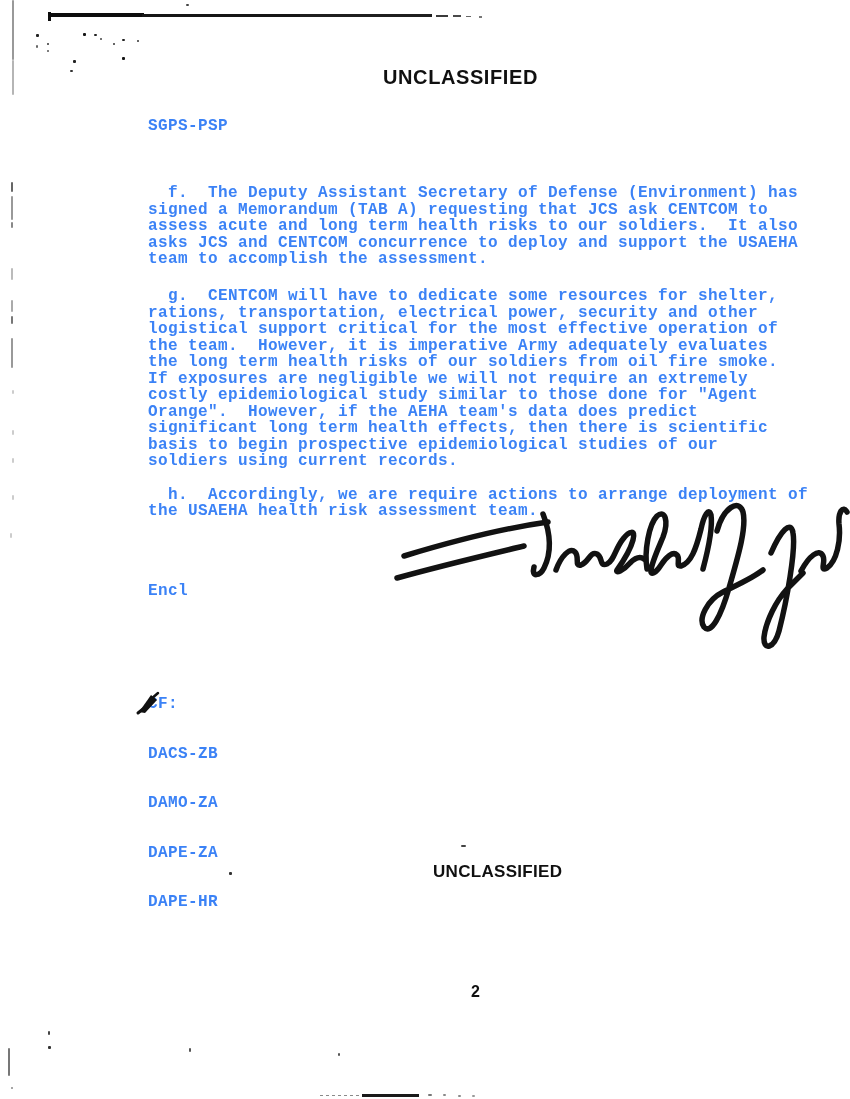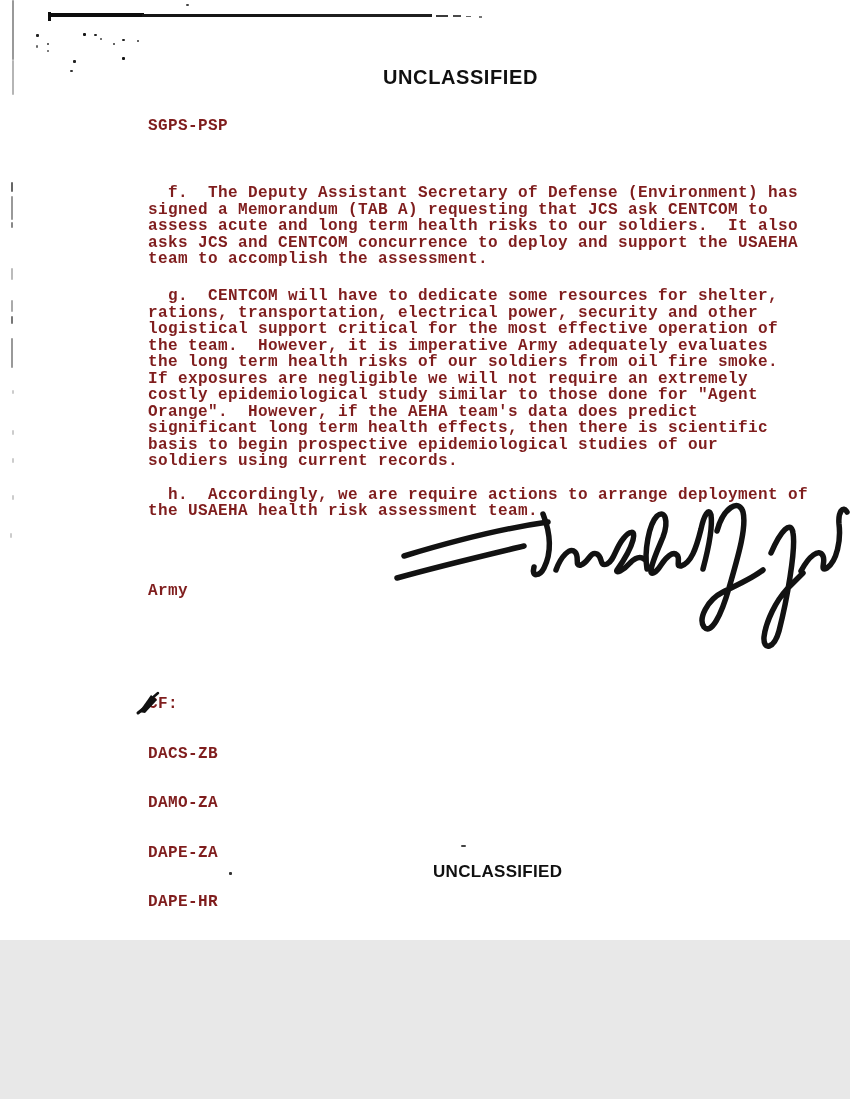--- a/index.html
+++ b/index.html
@@ -1,23 +1,23 @@
 <!DOCTYPE html>
 <html><head>
 <meta charset="utf-8">
 <style>
   html,body{margin:0;padding:0;background:#e8e8e8;}
   #page{
-    position:relative;width:850px;height:940px;background:#ffffff;
+    position:relative;width:850px;height:1099px;background:#ffffff;
     overflow:hidden;font-family:"Liberation Mono","DejaVu Sans Mono",monospace;
   }
   .mono{
     position:absolute;margin:0;
     font:700 16px/16.5px "Liberation Mono","DejaVu Sans Mono",monospace;
-    letter-spacing:0.4px;white-space:pre;color:#7f1d1d;
+    letter-spacing:0.4px;white-space:pre;color:#3b82f6;
   }
   .stack div{height:16.5px;}
   .sans-head{
     position:absolute;font-family:"Liberation Sans","DejaVu Sans",sans-serif;
     font-weight:700;color:#101010;white-space:nowrap;
   }
   #classification-top{left:383px;top:66px;font-size:20px;letter-spacing:0.6px;}
   #classification-bottom{left:433px;top:862px;font-size:17px;letter-spacing:0.3px;}
   #page-number{left:471px;top:983px;font-size:16px;}
   #hdr-office{left:148px;top:118px;}
@@ -68,21 +68,21 @@
 the long term health risks of our soldiers from oil fire smoke.
 If exposures are negligible we will not require an extremely
 costly epidemiological study similar to those done for "Agent
 Orange".  However, if the AEHA team's data does predict
 significant long term health effects, then there is scientific
 basis to begin prospective epidemiological studies of our
 soldiers using current records.</pre>
   <pre class="mono" id="para-h">  h.  Accordingly, we are require actions to arrange deployment of
 the USAEHA health risk assessment team.</pre>
 
-  <div class="mono" id="encl-label">Army</div>
+  <div class="mono" id="encl-label">Encl</div>
 
   <svg id="sig-svg" width="850" height="1099" viewBox="0 0 850 1099">
     <g fill="none" stroke="#121212" stroke-width="5.5" stroke-linecap="round" stroke-linejoin="round">
       <path d="M404,556 C450,542 505,528 548,522"></path>
       <path d="M397,578 C440,566 478,557 524,546"></path>
       <path d="M543,514 C550,532 552,552 544,568 C540,576 531,578 534,567"></path>
       <path d="M556,570 C561,556 570,547 575,552 C580,557 574,567 581,565 C589,562 590,551 597,554 C603,557 599,567 607,564 C614,561 615,549 623,539 C629,531 636,529 633,540 C630,551 622,563 617,570 C615,574 623,571 630,563 C635,558 640,556 644,559"></path>
       <path d="M647,569 C644,551 649,524 657,516 C665,509 669,521 663,537 C658,549 652,562 651,570 C650,576 656,573 661,565 C666,557 673,551 677,555 C681,559 675,567 681,566 C691,563 696,549 701,529 C704,515 709,507 711,515 C713,529 707,554 703,569"></path>
       <path d="M717,531 C723,508 739,498 743,512 C747,528 737,560 729,588 C721,616 711,635 704,627 C698,619 707,600 723,592 C739,584 753,578 763,570"></path>
       <path d="M771,553 C781,530 791,520 793,533 C796,549 787,600 779,631 C774,649 763,651 764,637 C766,621 776,601 787,589 C793,583 799,577 803,573"></path>

